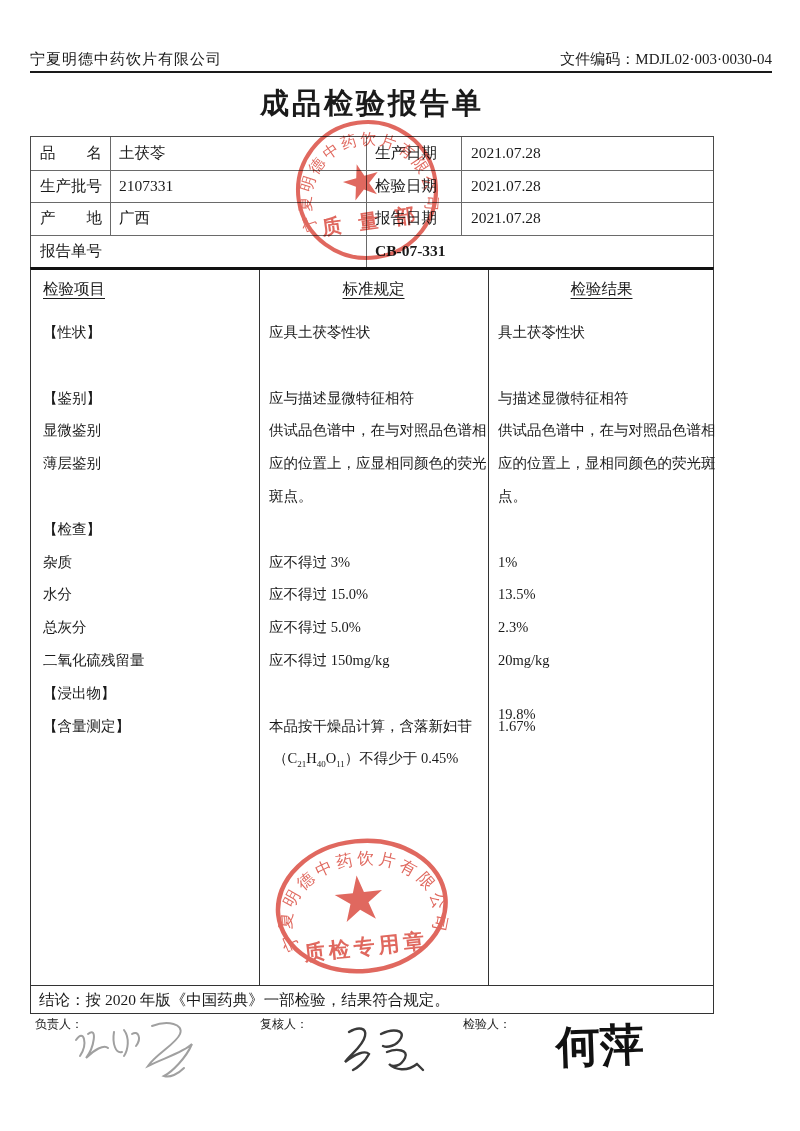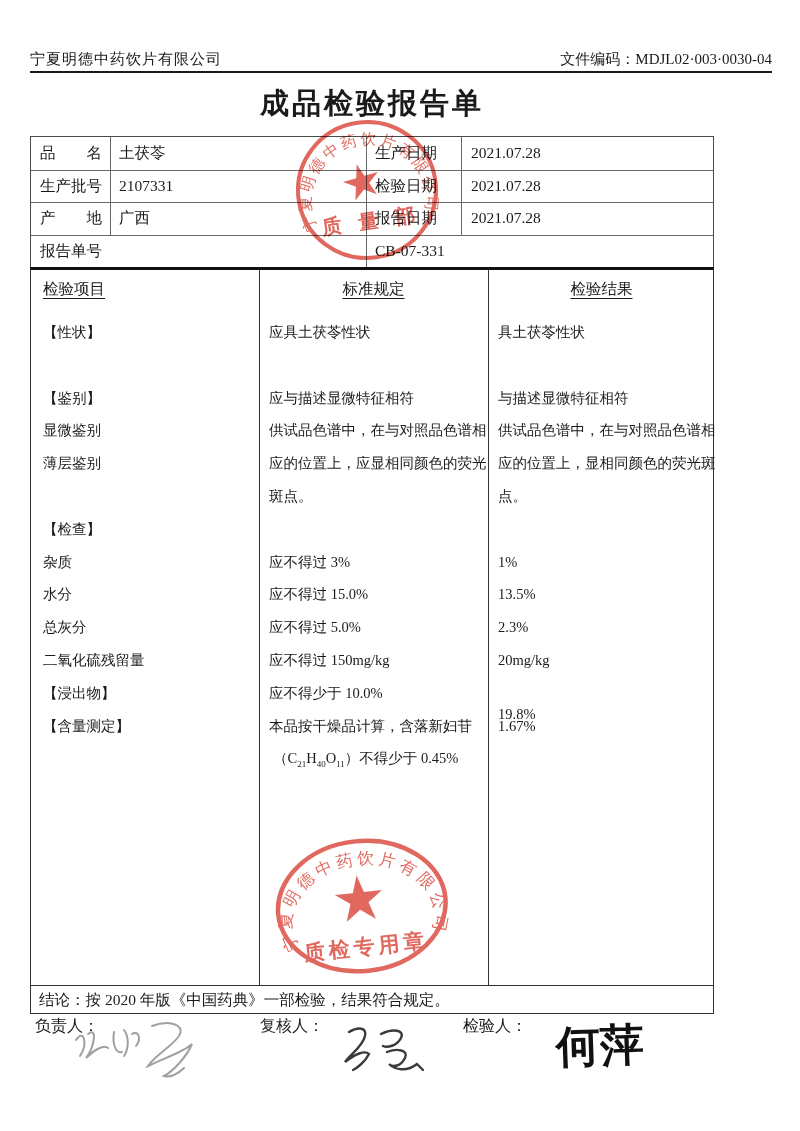--- a/index.html
+++ b/index.html
@@ -28,21 +28,21 @@
             border-top:3px solid #111;border-left:1px solid #333;border-right:1px solid #333;border-bottom:1px solid #333;}
   .vline{position:absolute;top:0;width:1px;height:100%;background:#333;}
   .colhead{position:absolute;top:9px;font-size:15.5px;text-decoration:underline;text-underline-offset:4px;white-space:nowrap;}
   .bodyline{position:absolute;height:32.8px;line-height:32.8px;font-size:14.5px;white-space:nowrap;overflow:visible;}
   sub{font-size:9px;margin-top:8px;}
 
   
   .concl-box{left:30px;top:986px;width:684px;height:28px;box-sizing:border-box;
              border-left:1px solid #333;border-right:1px solid #333;border-bottom:1px solid #333;}
   .concl-text{position:absolute;left:8px;top:0;line-height:27px;font-size:15.5px;white-space:nowrap;}
-  .siglabel{position:absolute;top:1016px;font-size:16px;white-space:nowrap;}
+  .siglabel{position:absolute;top:1016px;font-size:12px;white-space:nowrap;}
 
   
   .stamp{opacity:0.82;mix-blend-mode:multiply;}
   svg text{font-family:"Liberation Serif","DejaVu Serif",serif;}
 </style>
 </head>
 <body>
 
 <div id="page">
 
@@ -68,21 +68,21 @@
     <div class="icell" style="left:88px;top:32.7px;">2107331</div>
     <div class="icell" style="left:344px;top:32.7px;">检验日期</div>
     <div class="icell" style="left:440px;top:32.7px;">2021.07.28</div>
 
     <div class="icell" style="left:9px;top:65.4px;">产　　地</div>
     <div class="icell" style="left:88px;top:65.4px;">广西</div>
     <div class="icell" style="left:344px;top:65.4px;">报告日期</div>
     <div class="icell" style="left:440px;top:65.4px;">2021.07.28</div>
 
     <div class="icell" style="left:9px;top:98.1px;">报告单号</div>
-    <div class="icell" style="left:344px;top:98.1px;">CB-07-331</div>
+    <div class="icell" style="left:344px;top:98.1px;font-weight:bold;">CB-07-331</div>
   </div>
 
   <div class="abs main-box">
     <div class="vline" style="left:228px;"></div>
     <div class="vline" style="left:457px;"></div>
 
     <div class="colhead" style="left:12px;">检验项目</div>
     <div class="colhead" style="left:228px;width:229px;text-align:center;">标准规定</div>
     <div class="colhead" style="left:457px;width:227px;text-align:center;">检验结果</div>
 
@@ -117,21 +117,20 @@
 
     <div class="bodyline" style="left:12px;top:341.2px;">总灰分</div>
     <div class="bodyline" style="left:238px;top:341.2px;">应不得过 5.0%</div>
     <div class="bodyline" style="left:467px;top:341.2px;text-align:center;">2.3%</div>
 
     <div class="bodyline" style="left:12px;top:374px;">二氧化硫残留量</div>
     <div class="bodyline" style="left:238px;top:374px;">应不得过 150mg/kg</div>
     <div class="bodyline" style="left:467px;top:374px;">20mg/kg</div>
 
     <div class="bodyline" style="left:12px;top:406.8px;">【浸出物】</div>
-    <div class="bodyline" style="left:238px;top:406.8px;">应不得少于 10.0%</div>
     <div class="bodyline" style="left:467px;top:428px;">19.8%</div>
 
     <div class="bodyline" style="left:12px;top:439.6px;">【含量测定】</div>
     <div class="bodyline" style="left:238px;top:439.6px;">本品按干燥品计算，含落新妇苷</div>
     <div class="bodyline" style="left:467px;top:439.6px;">1.67%</div>
 
     <div class="bodyline" style="left:242px;top:472.4px;">
       <span>（C</span><sub>21</sub><span>H</span><sub>40</sub><span>O</span><sub>11</sub><span>）不得少于 0.45%</span>
     </div>
   </div>

